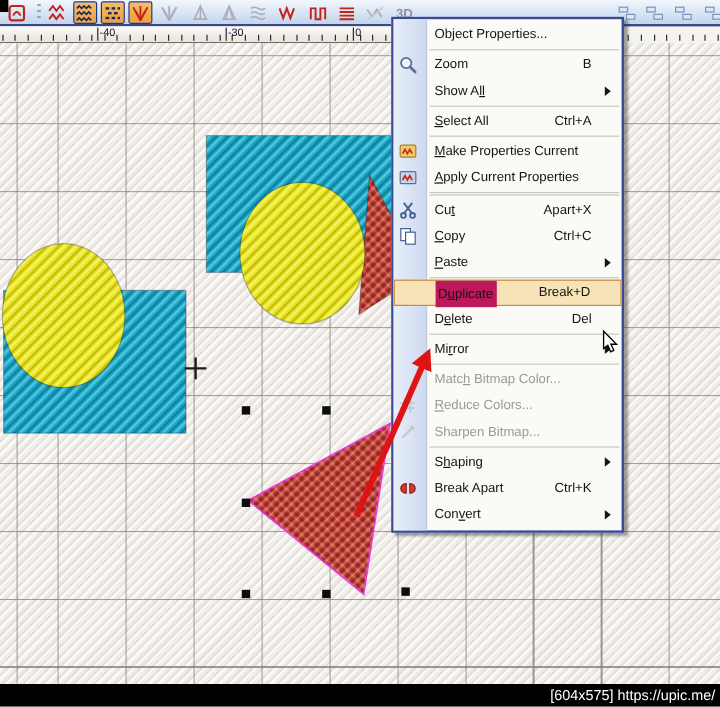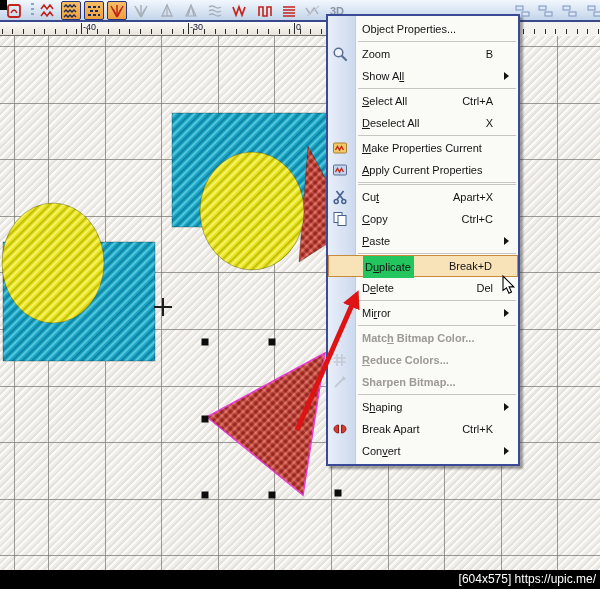--- a/index.html
+++ b/index.html
@@ -33,24 +33,24 @@
     background:#fafaf7;border:2px solid #3a4a96;box-sizing:border-box;
     box-shadow:3px 3px 2px rgba(50,50,50,.45);padding:2px 0;font-size:11px;color:#141414;}
   #menu-gutter{position:absolute;left:0;top:0;bottom:0;width:27px;
     background:linear-gradient(to right,#e9effa,#ccd9ee);border-right:1px solid #c2cbde;}
   .mi{position:relative;height:22px;line-height:22px;}
   .mi .mi-icon{position:absolute;left:4px;top:3px;width:16px;height:16px;}
   .mi .mi-label{position:absolute;left:34px;top:0;white-space:nowrap;}
   .mi .mi-shortcut{position:absolute;right:25px;top:0;}
   .mi .mi-arrow{position:absolute;right:9px;top:7px;width:0;height:0;
     border-left:5px solid #141414;border-top:4px solid transparent;border-bottom:4px solid transparent;}
-  .mi.disabled{color:#9d9a95;font-weight:bold;}
+  .mi.disabled{color:#9d9a95;}
   .mi.disabled .mi-icon{opacity:.4;filter:grayscale(1);}
   .mi.hot{background:#f8e3b9;border:1px solid #c98a3c;box-sizing:border-box;line-height:20px;}
-  .marked{background:#22c55e;padding:1px 3px 1px 2px;}
+  .marked{background:#be185d;padding:1px 3px 1px 2px;}
   .msep{height:1px;margin:1px 2px 1px 30px;background:#c9c6c0;}
   u{text-decoration:underline;}
   
   #arrow-svg{position:absolute;left:0;top:0;z-index:15;pointer-events:none;}
   #cursor-svg{position:absolute;left:0;top:0;z-index:20;pointer-events:none;}
   
   #statusbar{position:absolute;left:0;top:570px;width:600px;height:19px;background:#000;z-index:12;
     color:#fff;font-size:12px;text-align:right;line-height:18px;padding-right:4px;box-sizing:border-box;}
 </style>
 </head>
@@ -311,24 +311,20 @@
         </div>
         <div class="mi">
           <span class="mi-label">Show A<u>ll</u></span>
           <span class="mi-arrow"></span>
         </div>
         <div class="msep"></div>
         <div class="mi">
           <span class="mi-label"><u>S</u>elect All</span>
           <span class="mi-shortcut">Ctrl+A</span>
         </div>
-        <div class="mi">
-          <span class="mi-label"><u>D</u>eselect All</span>
-          <span class="mi-shortcut">X</span>
-        </div>
         <div class="msep"></div>
         <div class="mi">
           <svg class="mi-icon" viewBox="0 0 16 16">
             <rect x="1.5" y="3" width="13" height="10" rx="1" fill="#f3c96a" stroke="#a8812f"></rect>
             <path d="M3.5 10 l2 -3.5 2 3.5 2 -3.5 2 3.5" stroke="#c22a1a" fill="none" stroke-width="1.4"></path>
           </svg>
           <span class="mi-label"><u>M</u>ake Properties Current</span>
         </div>
         <div class="mi">
           <svg class="mi-icon" viewBox="0 0 16 16">

